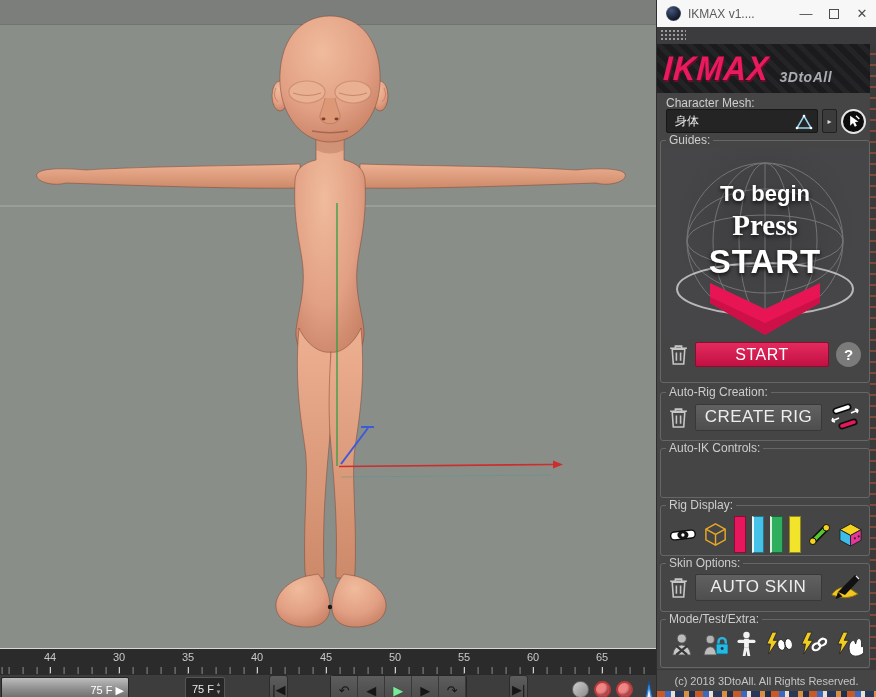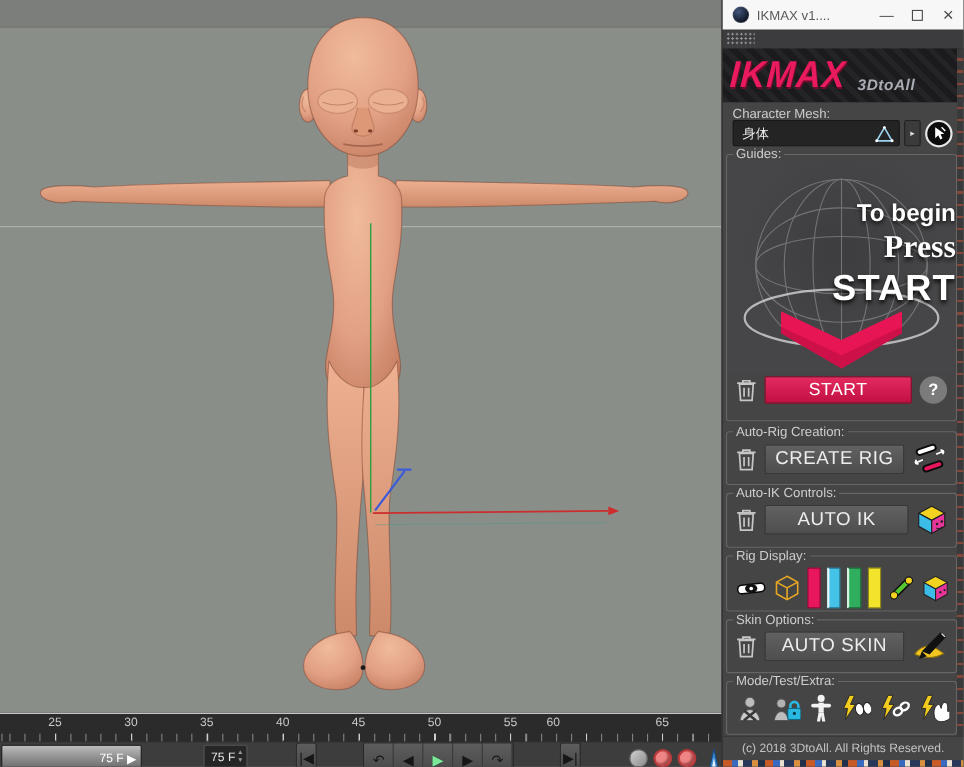--- a/index.html
+++ b/index.html
@@ -72,21 +72,21 @@
   .fs-guides { top:133px; height:250px; }
   .fs-autorig { top:385px; height:56px; }
   .fs-autoik { top:441px; height:57px; }
   .fs-rig { top:498px; height:58px; }
   .fs-skin { top:556px; height:56px; }
   .fs-mode { top:612px; height:56px; }
 
   .promo { position:relative; width:100%; height:192px; overflow:hidden;
     background:radial-gradient(ellipse at 50% 42%, #3d3d40 0%, #464648 62%); }
   .promo-sphere { position:absolute; left:50%; top:2px; transform:translateX(-50%); }
-  .promo-text { position:absolute; width:100%; text-align:right; color:#fff; text-shadow:0 2px 4px rgba(0,0,0,.85); }
+  .promo-text { position:absolute; width:100%; text-align:center; color:#fff; text-shadow:0 2px 4px rgba(0,0,0,.85); }
   .pt1 { top:34px; font-size:22px; font-weight:600; }
   .pt2 { top:62px; font-size:29px; font-weight:700;font-family:Liberation Serif, serif; }
   .pt3 { top:96px; font-size:33px; font-weight:700; letter-spacing:1px; }
   .promo-arrow { position:absolute; left:50%; top:136px; transform:translateX(-50%); }
 
   .action-row { display:flex; align-items:center; gap:7px; padding:3px 8px 0 8px; }
   .icon-btn { background:transparent; border:0; display:flex; align-items:center; justify-content:center; }
   .btn { flex:1; height:27px; background:linear-gradient(#616161,#4e4e4e); border:1px solid #383838; border-radius:2px;
     color:#ededed; font-size:17px; display:flex; align-items:center; justify-content:center; letter-spacing:.5px; }
   .btn-start { background:linear-gradient(#e42a5e,#c11043); border:1px solid #8e0c30; color:#fff; font-size:16px; height:25px; }
@@ -164,28 +164,28 @@
         <path d="M361,427 L374,427 M368,428 L341,464" stroke="#3d5bd8" stroke-width="2" fill="none"></path>
         <line x1="339" y1="466.5" x2="553" y2="464.5" stroke="#cc2e2e" stroke-width="1.6"></line>
         <polygon points="553,460.5 563,464.5 553,468.5" fill="#cc2e2e"></polygon>
         <line x1="341" y1="477" x2="551" y2="475" stroke="#4a9a8a" stroke-width="1" opacity=".45"></line>
       </g>
       <circle cx="330" cy="607" r="2.2" fill="#1a1a1a"></circle>
     </svg>
   </div>
 
   <div class="timeline">
-    <span class="tl-label" style="left:50px">25</span>
+    <span class="tl-label" style="left:50px">44</span>
     <span class="tl-label" style="left:119px">30</span>
     <span class="tl-label" style="left:188px">35</span>
     <span class="tl-label" style="left:257px">40</span>
     <span class="tl-label" style="left:326px">45</span>
     <span class="tl-label" style="left:395px">50</span>
     <span class="tl-label" style="left:464px">55</span>
-    <span class="tl-label" style="left:503px">60</span>
+    <span class="tl-label" style="left:533px">60</span>
     <span class="tl-label" style="left:602px">65</span>
     <div class="tl-ticks"></div>
   </div>
 
   <div class="bottom-bar">
     <div class="trackbar">
       <span>75 F</span>
       <span>▶</span>
     </div>
     <div class="frame-field">
@@ -310,39 +310,20 @@
           <line x1="13" y1="24" x2="25" y2="20" stroke="#0a0a0a" stroke-width="7" stroke-linecap="round"></line>
           <line x1="13" y1="24" x2="25" y2="20" stroke="#e8175d" stroke-width="3.5" stroke-linecap="round"></line>
           <path d="M22,11 l7,-3 M29,8 l-3,-1 M29,8 l-1,3" stroke="#fff" stroke-width="1.6" fill="none"></path>
           <path d="M10,16 l-7,3 M3,19 l3,1 M3,19 l1,-3" stroke="#fff" stroke-width="1.6" fill="none"></path>
         </svg>
       </div>
     </fieldset>
 
     <fieldset class="gbox fs-autoik">
       <legend><span>Auto-IK Controls:</span></legend>
-      <div class="action-row">
-        <button class="icon-btn">
-          <svg width="19" height="23" viewBox="0 0 18 22" fill="none" stroke="#c6c6c6" stroke-width="1.5">
-            <path d="M3,6 L15,6 L14,20 L4,20 Z"></path>
-              <path d="M1,5 L17,5"></path>
-              <path d="M6,5 L6,3 L12,3 L12,5"></path>
-              <path d="M7,9 L7,17 M11,9 L11,17"></path>
-          </svg>
-        </button>
-        <button class="btn">AUTO IK</button>
-        <svg width="28" height="28" viewBox="0 0 26 26">
-          <polygon points="13,2 24,8 13,14 2,8" fill="#f3d320" stroke="#222"></polygon>
-          <polygon points="2,8 13,14 13,25 2,19" fill="#3bbde8" stroke="#222"></polygon>
-          <polygon points="24,8 13,14 13,25 24,19" fill="#e8359a" stroke="#222"></polygon>
-          <circle cx="17.5" cy="17" r="1.1" fill="#222"></circle>
-            <circle cx="21.5" cy="15" r="1.1" fill="#222"></circle>
-          <path d="M17,20.5 q2.5,1.8 5,-1" stroke="#222" stroke-width="1" fill="none"></path>
-        </svg>
-      </div>
     </fieldset>
 
     <fieldset class="gbox fs-rig">
       <legend><span>Rig Display:</span></legend>
       <div class="icons-row">
         <svg width="30" height="20" viewBox="0 0 30 18">
           <line x1="6" y1="10" x2="24" y2="8" stroke="#0a0a0a" stroke-width="10" stroke-linecap="round"></line>
           <line x1="6" y1="10" x2="24" y2="8" stroke="#ffffff" stroke-width="7" stroke-linecap="round"></line>
           <ellipse cx="15" cy="9" rx="6" ry="4.5" fill="#111"></ellipse>
           <circle cx="15" cy="9" r="1.8" fill="#fff"></circle>

